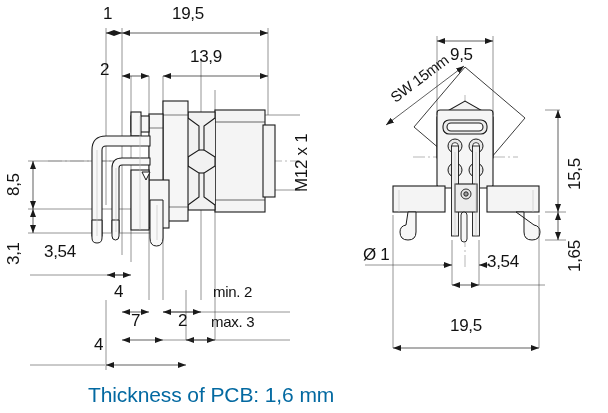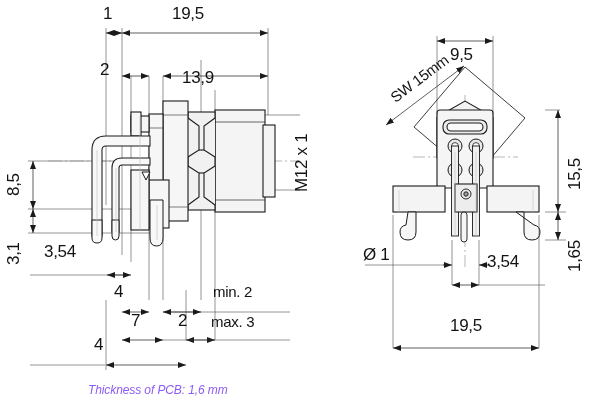--- a/index.html
+++ b/index.html
@@ -1,21 +1,21 @@
 <!DOCTYPE html>
 <html><head>
 <meta charset="utf-8">
 <style>
   html,body{margin:0;padding:0;background:#ffffff;}
   body{width:608px;height:413px;position:relative;overflow:hidden;
        font-family:"Liberation Sans","DejaVu Sans",sans-serif;color:#1a1a1a;}
   #stage{position:absolute;left:0;top:0;width:608px;height:413px;}
   svg{position:absolute;left:0;top:0;}
-  .cap{position:absolute;font-style:italic;font-size:12px;font-weight:400;
-       letter-spacing:-0.1px;white-space:nowrap;color:#8b5cf6;}
+  .cap{position:absolute;font-size:21px;font-weight:400;
+       letter-spacing:-0.1px;white-space:nowrap;color:#0369a1;}
   .dimtxt{position:absolute;font-size:17px;white-space:nowrap;color:#121212;
           font-weight:400;letter-spacing:-0.3px;}
   .dimtxt.sm{font-size:15px;}
   .rot90{transform-origin:left top;transform:rotate(-90deg);}
   .rotsw{transform-origin:left top;transform:rotate(-37deg);}
 </style>
 </head>
 <body>
 
 <div id="stage">
@@ -238,21 +238,21 @@
 
       <line x1="452" y1="285" x2="479" y2="285" marker-start="url(#arS)" marker-end="url(#ar)"></line>
       <line x1="479" y1="285" x2="545" y2="285" stroke="#3a3a3a" stroke-width="0.55"></line>
 
       <line x1="393" y1="348" x2="539" y2="348" marker-start="url(#arS)" marker-end="url(#ar)"></line>
     </g>
   </svg>
 
   <div class="dimtxt" style="left:103px;top:4px;">1</div>
   <div class="dimtxt" style="left:172px;top:4px;">19,5</div>
-  <div class="dimtxt" style="left:182px;top:47px;margin-top:21px;">13,9</div>
+  <div class="dimtxt" style="left:190px;top:47px;">13,9</div>
   <div class="dimtxt" style="left:100px;top:60px;">2</div>
 
   <div class="dimtxt rot90" style="left:292px;top:192px;">M12 x 1</div>
 
   <div class="dimtxt rot90" style="left:4px;top:196px;">8,5</div>
   <div class="dimtxt rot90" style="left:4px;top:265px;">3,1</div>
 
   <div class="dimtxt" style="left:44px;top:242px;">3,54</div>
   <div class="dimtxt" style="left:114px;top:282px;">4</div>
   <div class="dimtxt" style="left:131px;top:311px;">7</div>

